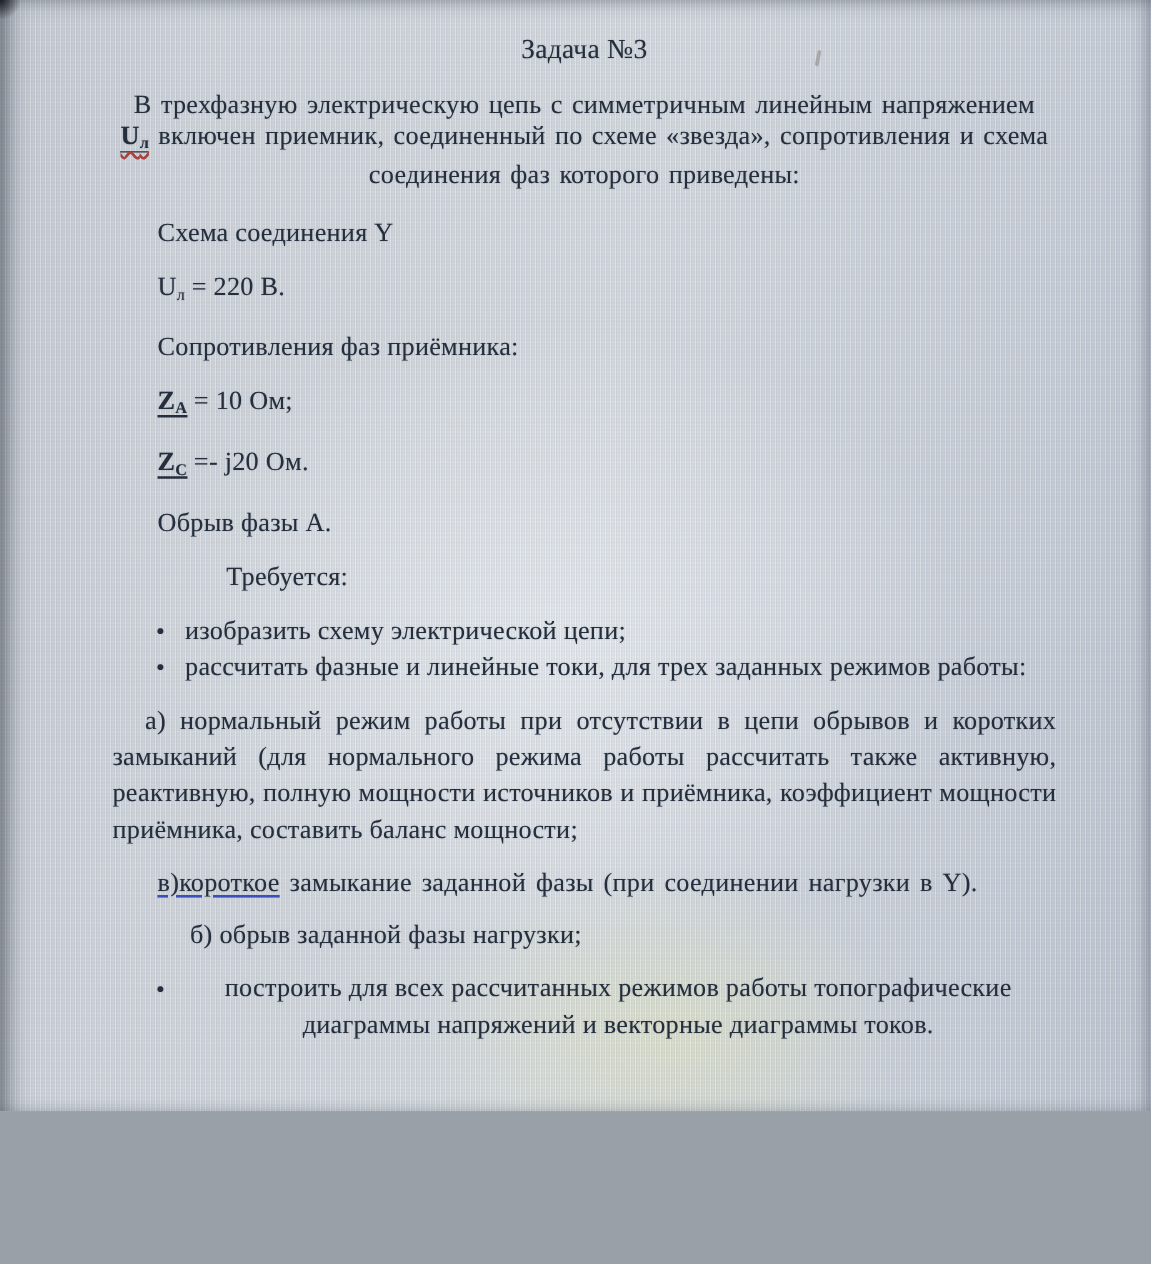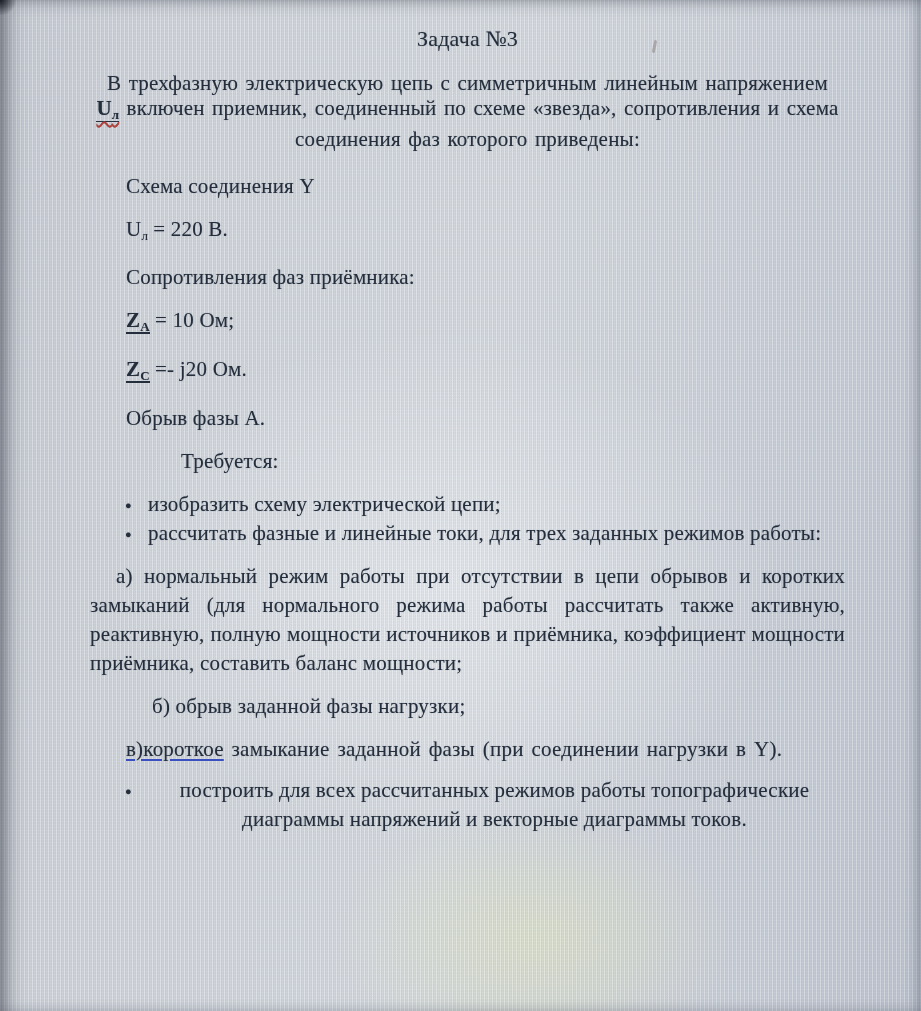--- a/index.html
+++ b/index.html
@@ -1,18 +1,18 @@
 <!DOCTYPE html>
 <html><head>
 <meta charset="utf-8">
 <style>
   html,body { margin:0; padding:0; background:#9aa0a8; }
   .photo {
     position:relative;
-    width:921px; height:1011px;
+    width:921px; height:889px;
     overflow:hidden;
     font-family:"Liberation Serif","DejaVu Serif",serif;
     background:
       radial-gradient(ellipse 280px 180px at 58% 93%, rgba(226,232,182,0.50), rgba(226,232,182,0) 70%),
       radial-gradient(ellipse 430px 330px at 48% 58%, rgba(241,244,248,0.55), rgba(241,244,248,0) 78%),
       linear-gradient(97deg, #c2c7d0 0%, #ccd1d8 16%, #d1d6dc 52%, #c4cad4 86%, #b9c0cc 100%);
   }
   .stripes {
     position:absolute; inset:0; pointer-events:none;
     background:
@@ -114,23 +114,23 @@
 
     <p class="stmt indent-req">Требуется:</p>
 
     <ul class="req">
       <li><span>изобразить схему электрической цепи;</span></li>
       <li><span>рассчитать фазные и линейные токи, для трех заданных режимов работы:</span></li>
     </ul>
 
     <p class="mode-a indent-small">а) нормальный режим работы при отсутствии в цепи обрывов и коротких замыканий (для нормального режима работы рассчитать также активную, реактивную, полную мощности источников и приёмника, коэффициент мощности приёмника, составить баланс мощности;</p>
 
+    <p class="stmt mode-v"><span class="v-prefix">в)короткое</span><span> замыкание заданной фазы (при соединении нагрузки в Y).</span></p>
+
     <p class="stmt indent-small">б) обрыв заданной фазы нагрузки;</p>
-
-    <p class="stmt mode-v"><span class="v-prefix">в)короткое</span><span> замыкание заданной фазы (при соединении нагрузки в Y).</span></p>
 
     <ul class="req final">
       <li><span>построить для всех рассчитанных режимов работы топографические диаграммы напряжений и векторные диаграммы токов.</span></li>
     </ul>
 
   </div>
 
   <div class="vignette"></div>
   <div class="corner-tl"></div>
   <div class="stray-mark"></div>

